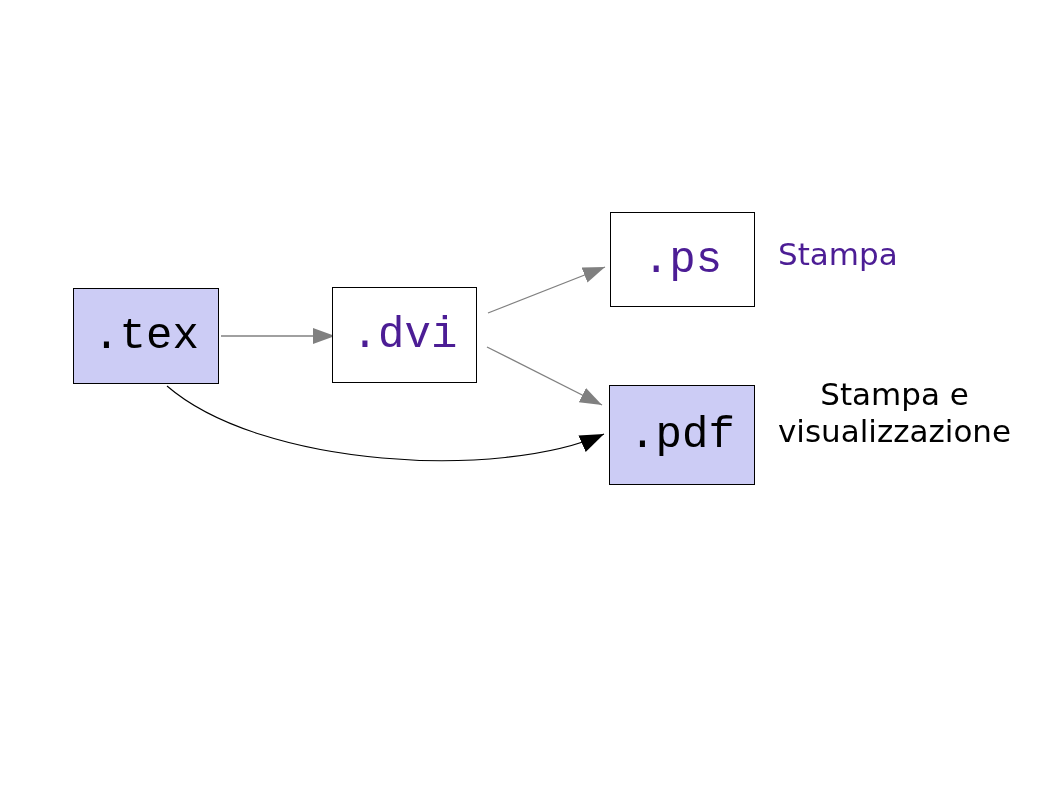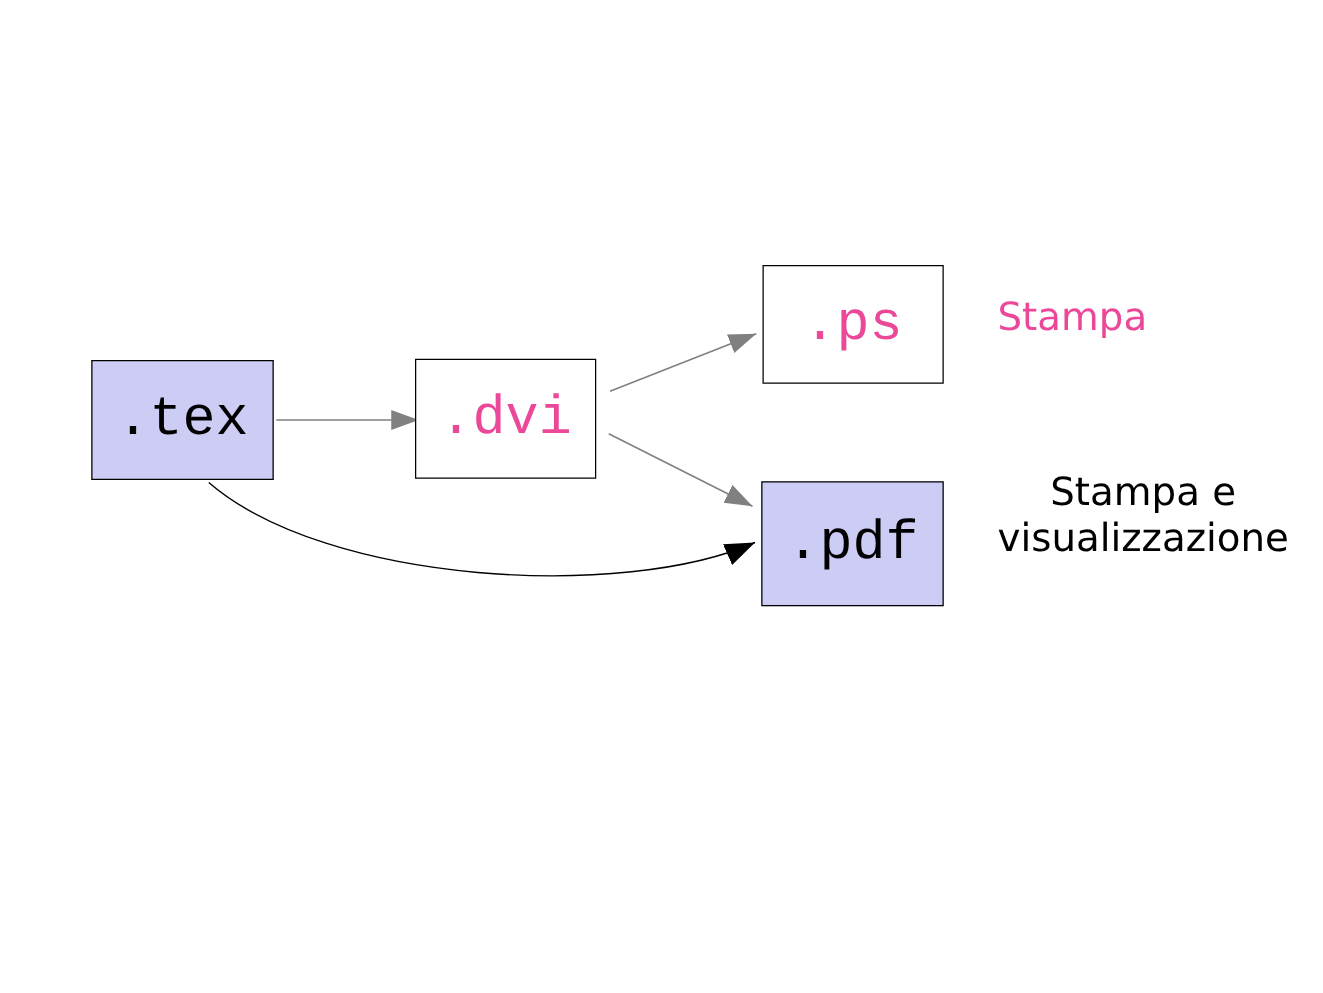--- a/index.html
+++ b/index.html
@@ -26,27 +26,26 @@
   }
   .node.highlight { background: #ccccf5; }
   .node.plain     { background: #ffffff; }
   .node-label {
     font-family: "Liberation Mono", "DejaVu Sans Mono", monospace;
     font-size: 44px;
     line-height: 1;
     white-space: pre;
   }
   .text-dark { color: #000000; }
-  .text-gray { color: #ec4899; }
+  .text-gray { color: #4c1d95; }
   .note {
     position: absolute;
     font-size: 31px;
     line-height: 37px;
     white-space: nowrap;
-    margin-left: 20px;
   }
 </style>
 </head>
 <body>
 
 <div class="stage">
 
   <svg class="edges" viewBox="0 0 1058 794" xmlns="http://www.w3.org/2000/svg">
     <defs>
       <marker id="mGray" markerUnits="userSpaceOnUse" markerWidth="24" markerHeight="18" refX="22" refY="8" orient="auto">

